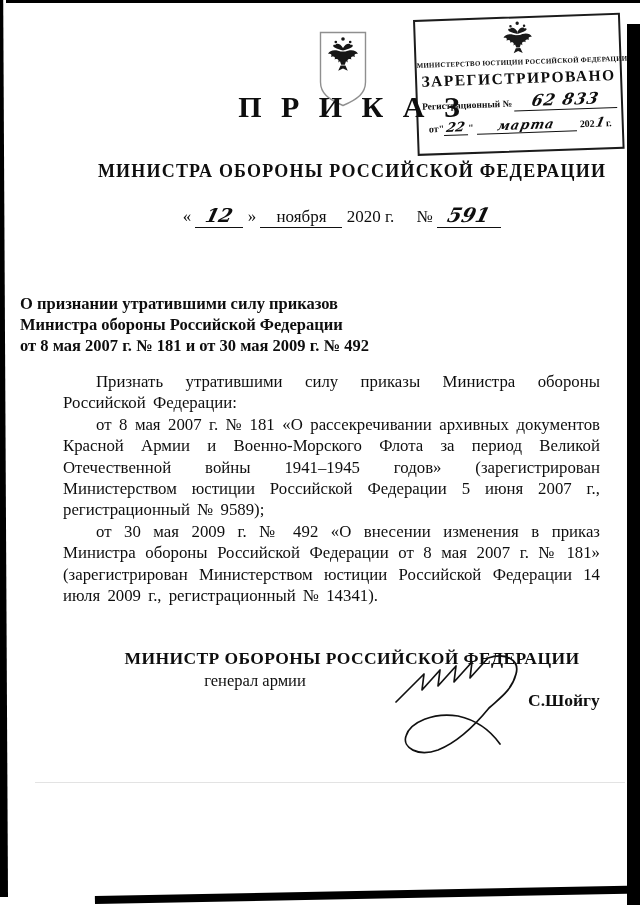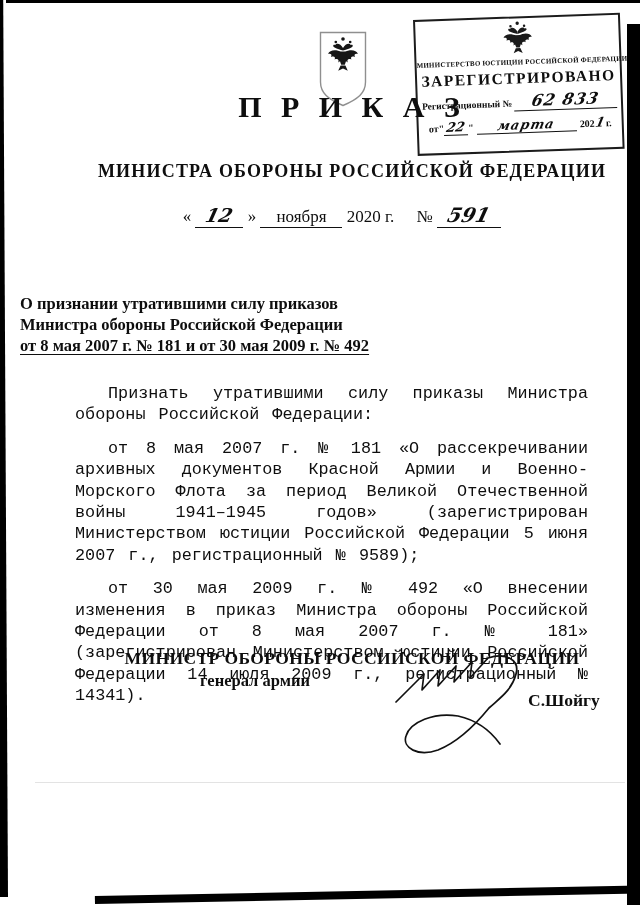--- a/index.html
+++ b/index.html
@@ -49,30 +49,30 @@
   .dl-day{width:48px;}
   .dl-day .hand{font-size:19px;}
   .dl-month{width:82px;}
   .dl-num{width:64px;}
   .dl-num .hand{font-size:20px;}
   .dl-gap{display:inline-block;width:14px;}
   .city{position:absolute;left:20px;right:0;top:244px;text-align:center;font-size:16.5px;}
   
   .subject{position:absolute;left:20px;right:0;top:293px;
     font-size:16.5px;font-weight:bold;line-height:21px;}
-  .subject .underlined{text-decoration:underline;text-underline-offset:3px;}
+  .subject .underlined{text-underline-offset:3px;}
   
   .body-text{position:absolute;left:63px;top:371px;width:537px;
     font-size:16.8px;line-height:21.4px;text-align:justify;word-spacing:3px;}
-  .body-text p{margin:12px;text-indent:33px;font-family:Liberation Mono, monospace;}
+  .body-text p{margin:0;text-indent:33px;}
   
   .sig-title{position:absolute;left:64px;right:0;top:648px;text-align:center;
     font-size:17.5px;font-weight:bold;letter-spacing:.4px;white-space:nowrap;}
   .sig-rank{position:absolute;left:0px;right:130px;top:671px;text-align:center;
-    font-size:16.5px;font-weight:bold;}
+    font-size:16.5px;font-weight:normal;}
   .sig-name{position:absolute;left:528px;top:690px;font-size:17.5px;font-weight:bold;white-space:nowrap;}
   .sig-flourish{position:absolute;left:388px;top:650px;width:158px;height:118px;}
 </style>
 </head>
 <body>
 
 <div class="page">
 
   <div class="scan-top"></div>
   <div class="scan-left"></div>

